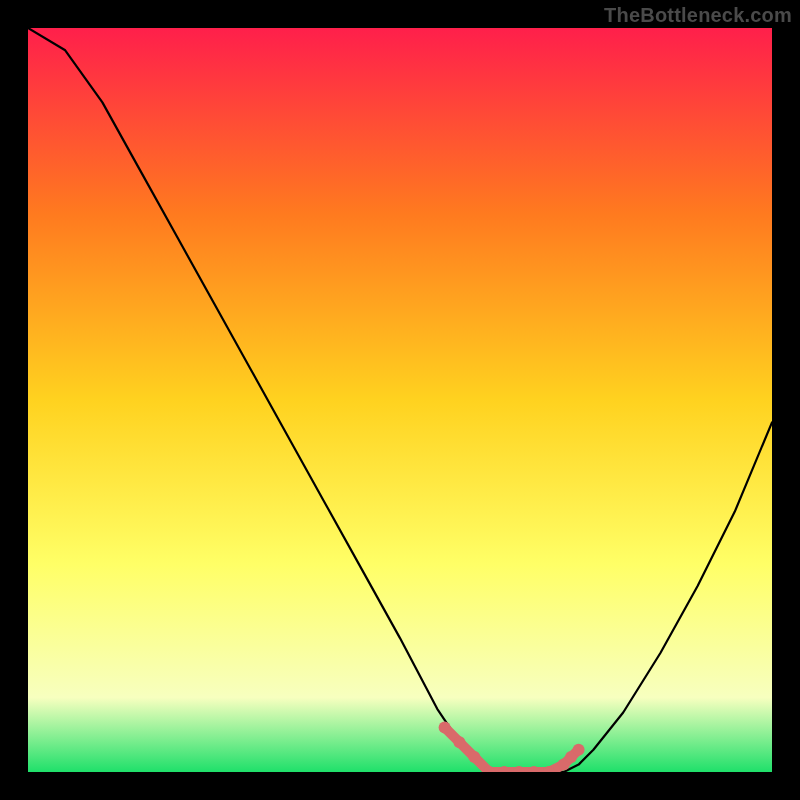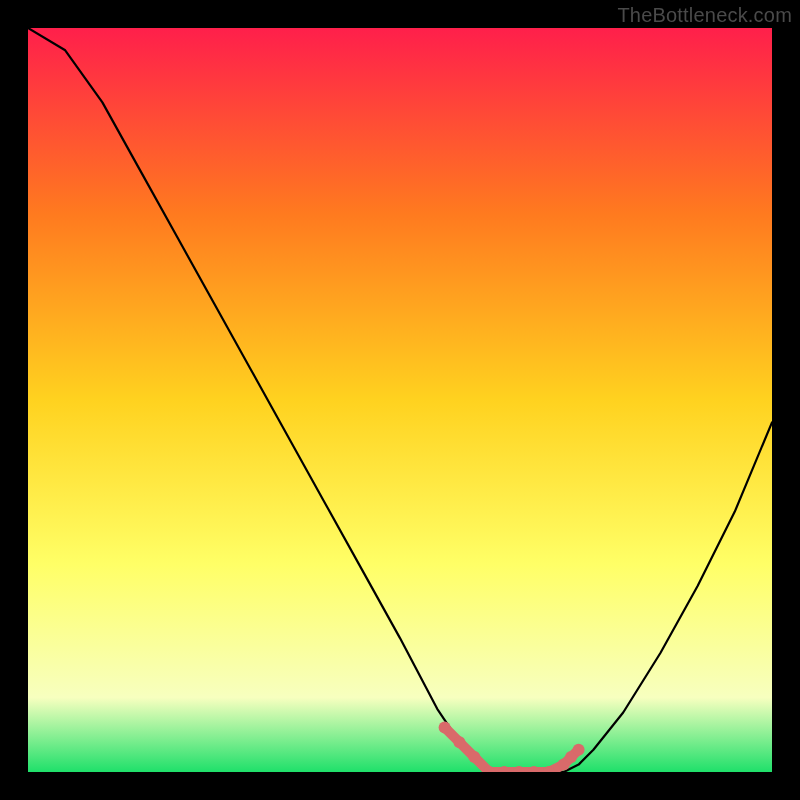--- a/index.html
+++ b/index.html
@@ -16,21 +16,21 @@
     width: 800px;
     height: 800px;
     background: #000000;
   }
   .watermark {
     position: absolute;
     top: 4px;
     right: 8px;
     color: #4a4a4a;
     font-size: 20px;
-    font-weight: 400;
+    font-weight: 700;
     letter-spacing: 0.2px;
     user-select: none;
   }
   .plot-area {
     position: absolute;
     left: 28px;
     top: 28px;
     width: 744px;
     height: 744px;
     overflow: hidden;

